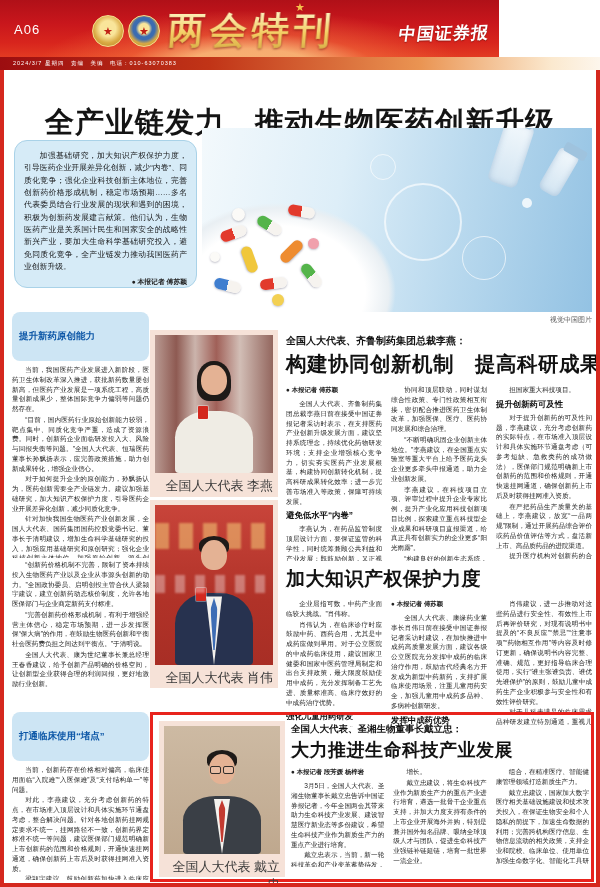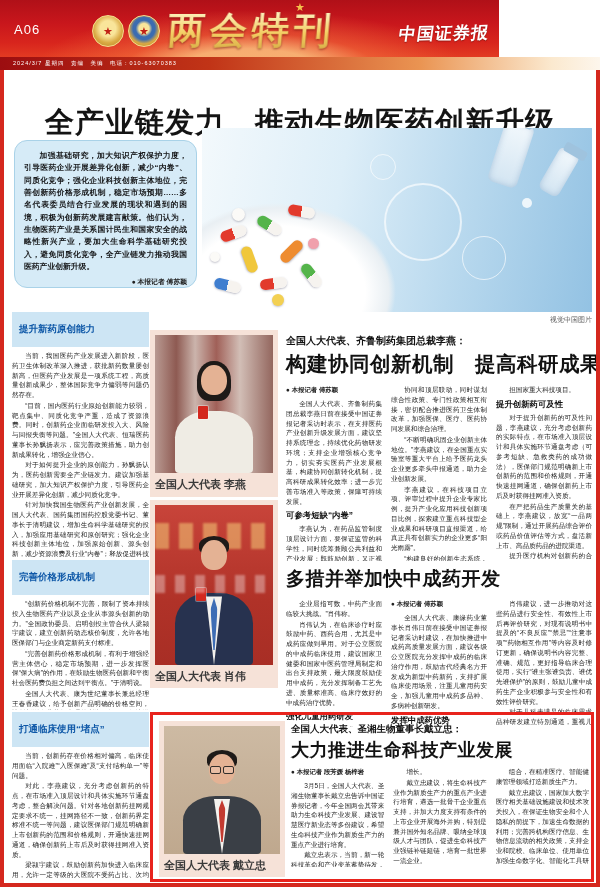--- a/index.html
+++ b/index.html
@@ -28,21 +28,21 @@
     background:linear-gradient(90deg,#9c0d10 0%,#c13417 35%,#ea9452 70%,#fbe9cf 92%,#fdf6ec 100%);
     color:#fff;font-size:5.5px;line-height:13px;padding-left:13px;box-sizing:border-box;letter-spacing:1px;}
   
   .frame{position:absolute;left:0;top:70px;width:600px;height:817px;box-sizing:border-box;
     border-left:4px solid #d5281e;border-right:4px solid #d5281e;border-bottom:4px solid #d5281e;pointer-events:none;z-index:60;}
   
   .main-headline{position:absolute;left:20px;top:84px;width:560px;text-align:center;
     font-size:29px;font-weight:900;color:#141414;letter-spacing:1px;white-space:nowrap;}
   .intro-box{position:absolute;left:14px;top:140px;width:183px;height:148px;background:#d6ebf7;
     border:1px solid #a9d2e8;border-radius:13px;padding:9px 9px 6px;box-sizing:border-box;overflow:hidden;}
-  .intro-text{font-size:7.8px;line-height:1.58;font-weight:700;text-align:justify;color:#17181a;text-indent:2em;margin:0;}
+  .intro-text{font-size:7.8px;line-height:1.58;font-weight:400;text-align:justify;color:#17181a;text-indent:2em;margin:0;}
   .intro-byline{text-align:right;font-size:6.8px;font-weight:700;margin-top:4px;color:#222;}
   .hero{position:absolute;left:202px;top:128px;width:390px;height:184px;overflow:hidden;
     background:linear-gradient(100deg,#f3f9fc 0%,#ddeef8 35%,#b9d9ee 65%,#93c2e3 100%);}
   .plate{position:absolute;left:-45px;bottom:-70px;width:240px;height:180px;border-radius:50%;
     background:radial-gradient(ellipse at center,#ffffff 0 52%,#e9eff3 66%,rgba(255,255,255,0) 70%);}
   .mol{position:absolute;border:2px solid rgba(255,255,255,.65);border-radius:50%;}
   .mol.m1{right:130px;top:55px;width:74px;height:74px;}
   .mol.m2{right:86px;top:108px;width:42px;height:42px;border-width:1.5px;}
   .mol.m3{right:196px;top:26px;width:24px;height:24px;border-width:1.5px;}
   .mol.m4{right:60px;top:70px;width:10px;height:10px;background:rgba(255,255,255,.8);border:none;}
@@ -68,39 +68,39 @@
   .t1{left:30px;top:80px;width:13px;height:13px;background:#fbfaf7;}
   .t2{left:70px;top:166px;width:12px;height:12px;background:#f3d052;}
   .t3{left:106px;top:110px;width:11px;height:11px;background:#f0a0ac;}
   .t4{left:8px;top:124px;width:10px;height:10px;background:#fbfaf7;}
   .photo-credit{position:absolute;left:470px;top:315px;width:122px;text-align:right;font-size:7px;color:#5c5c5c;}
   
   .lsec{position:absolute;left:12px;width:137px;overflow:hidden;}
   .lsec1{top:312px;height:246px;}
   .lsec2{top:560px;height:150px;}
   .lsec3{top:712px;height:168px;}
-  .lsub{background:#cde5f4;color:#0d57a7;font-weight:700;font-size:9.5px;padding:11px 7px;margin:0 0 4px;}
+  .lsub{background:#cde5f4;color:#0d57a7;font-weight:700;font-size:9.5px;padding:18px 7px;margin:0 0 4px;border-radius:8px;}
   .bp{font-size:6.6px;line-height:1.48;text-align:justify;text-indent:2em;margin:0 0 1px;color:#1d1d1d;}
   .byline{font-size:6.4px;font-weight:700;margin:1px 0 4px;color:#222;}
   .colsub{font-size:8.4px;font-weight:700;margin:4px 0 3px;color:#101010;}
   
   .photo{position:absolute;background:#f6e2d8;padding:5px 5px 3px;box-sizing:border-box;}
   .photo1{left:150px;top:330px;width:128px;height:167px;}
   .photo2{left:150px;top:500px;width:128px;height:188px;}
   .photo-img{position:relative;width:100%;overflow:hidden;}
   .photo1 .photo-img{height:138px;background:linear-gradient(90deg,#b99a92 0,#8e5a52 18%,#cbb4ac 34%,#a06058 52%,#d2beb6 72%,#93665e 100%);}
   .photo2 .photo-img{height:160px;background:linear-gradient(180deg,#c8443a 0,#b03228 60%,#a82e25 100%);}
   .photo2 .photo-img:before{content:"";position:absolute;left:0;top:18px;width:100%;height:26px;
     background:repeating-linear-gradient(90deg,rgba(245,205,120,.55) 0 14px,rgba(245,205,120,0) 14px 24px);filter:blur(1px);}
   .photo2 .photo-img:after{content:"";position:absolute;left:0;top:70px;width:100%;height:18px;
     background:repeating-linear-gradient(90deg,rgba(255,255,255,.35) 0 10px,rgba(255,255,255,0) 10px 20px);filter:blur(1px);}
   .photo3{left:6px;top:6px;width:126px;height:156px;}
   .photo3 .photo-img{height:128px;background:linear-gradient(180deg,#cdbaa3 0,#bfa88e 100%);}
   figure{margin:0;}
-  figcaption{text-align:left;font-size:11px;font-weight:700;color:#3a3a3a;padding-top:4px;}
+  figcaption{text-align:right;font-size:13px;font-weight:400;color:#3a3a3a;padding-top:4px;}
   .person{position:absolute;left:50%;bottom:0;transform:translateX(-50%);width:80px;height:78%;}
   .head{position:absolute;left:50%;top:0;transform:translateX(-50%);width:26px;height:30px;border-radius:50% 50% 46% 46%;background:#e4b294;}
   .hair{position:absolute;left:50%;top:-4px;transform:translateX(-50%);width:30px;height:18px;border-radius:50% 50% 30% 30%;background:#1e1a18;}
   .hair.long{height:40px;width:34px;border-radius:48% 48% 35% 35%;}
   .suit{position:absolute;left:50%;bottom:0;transform:translateX(-50%);width:78px;height:58%;border-radius:42% 42% 4px 4px;}
   .shirt{position:absolute;left:50%;bottom:0;transform:translateX(-50%);width:16px;height:55%;background:#f4f2ee;clip-path:polygon(50% 100%,0 0,100% 0);}
   .tie{position:absolute;left:50%;bottom:12%;transform:translateX(-50%);width:7px;height:42%;clip-path:polygon(50% 0,100% 22%,60% 100%,40% 100%,0 22%);}
   .badge{position:absolute;left:30%;top:38%;width:10px;height:13px;background:#d3281e;border-radius:1px;box-shadow:0 0 0 1px rgba(255,255,255,.35);}
   .glasses{position:absolute;left:50%;top:12px;transform:translateX(-50%);width:24px;height:6px;border-bottom:0;display:flex;gap:2px;}
   .glasses i{display:block;width:10px;height:6px;border:1px solid #332f2c;border-radius:2px;background:rgba(255,255,255,.15);}
@@ -170,21 +170,20 @@
 <div class="lsec lsec1">
   <div class="lsub">提升新药原创能力</div>
   <div>
       <p class="bp">当前，我国医药产业发展进入新阶段，医药卫生体制改革深入推进，获批新药数量屡创新高，但医药产业发展是一项系统工程，高质量创新成果少，整体国际竞争力偏弱等问题仍然存在。</p>
       <p class="bp">“目前，国内医药行业原始创新能力较弱，靶点集中、同质化竞争严重，造成了资源浪费。同时，创新药企业面临研发投入大、风险与回报失衡等问题。”全国人大代表、恒瑞医药董事长孙飘扬表示，应完善政策措施，助力创新成果转化，增强企业信心。</p>
       <p class="bp">对于如何提升企业的原创能力，孙飘扬认为，医药创新需要全产业链发力。建议加强基础研究，加大知识产权保护力度，引导医药企业开展差异化创新，减少同质化竞争。</p>
       <p class="bp">针对加快我国生物医药产业创新发展，全国人大代表、国药集团国药控股党委书记、董事长于清明建议，增加生命科学基础研究的投入，加强应用基础研究和原创研究；强化企业科技创新主体地位，加强原始创新、源头创新，减少资源浪费及行业“内卷”；释放促进科技成果转化，激发广大科研人员的创新活力；鼓励创投和发展创业投资和股权投资，为生物医药产业发展注入强大动力；进一步完善药品审评审批制度，压缩审评审批时间。</p>
     </div>
 </div>
 <div class="lsec lsec2">
-  <div class="lsub">完善价格形成机制</div>
   <div>
       <p class="bp">“创新药价格机制不完善，限制了资本持续投入生物医药产业以及企业从事源头创新的动力。”全国政协委员、启明创投主管合伙人梁颕宇建议，建立创新药动态核价制度，允许各地医保部门与企业商定新药支付标准。</p>
       <p class="bp">“完善创新药价格形成机制，有利于增强经营主体信心，稳定市场预期，进一步发挥医保“保大病”的作用，在鼓励生物医药创新和平衡社会医药费负担之间达到平衡点。”于清明说。</p>
       <p class="bp">全国人大代表、康为世纪董事长兼总经理王春香建议，给予创新产品明确的价格空间，让创新型企业获得合理的利润回报，更好地激励行业创新。</p>
     </div>
 </div>
 <div class="lsec lsec3">
   <div class="lsub">打通临床使用“堵点”</div>
   <div>
       <p class="bp">当前，创新药存在价格相对偏高，临床使用面临“入院难”“入医保难”及“支付结构单一”等问题。</p>
@@ -258,41 +257,41 @@
   </div>
 </div>
 
 <div class="art art1">
   <div class="kicker">全国人大代表、齐鲁制药集团总裁李燕：</div>
   <div class="headline">构建协同创新机制　提高科研成果转化效率</div>
   <div class="cols">
     <div class="col">
         <div class="byline">● 本报记者 傅苏颖</div>
         <p class="bp">全国人大代表、齐鲁制药集团总裁李燕日前在接受中国证券报记者采访时表示，在支持医药产业创新升级发展方面，建议坚持系统理念，持续优化药物研发环境；支持企业增强核心竞争力，切实夯实医药产业发展根基，构建协同创新转化机制，提高科研成果转化效率；进一步完善市场准入等政策，保障可持续发展。</p>
-        <div class="colsub">可参考短缺“内卷”</div>
+        <div class="colsub">避免低水平“内卷”</div>
         <p class="bp">李燕认为，在药品监管制度顶层设计方面，要保证监管的科学性，同时统筹兼顾公共利益和产业发展；既鼓励创新，又正视我国制药产业发展实际，避免低水平创新导致的“内卷”，对企业创新中遇到的问题给予指导。</p>
       </div>
     <div class="col">
         <p class="bp">协同和顶层联动，同时谋划综合性政策、专门性政策相互衔接，密切配合推进医药卫生体制改革，加强医保、医疗、医药协同发展和综合治理。</p>
         <p class="bp">“不断明确巩固企业创新主体地位。”李燕建议，在全国重点实验室等重大平台上给予医药龙头企业更多牵头申报通道，助力企业创新发展。</p>
         <p class="bp">李燕建议，在科技项目立项、评审过程中提升企业专家比例，提升产业化应用科技创新项目比例，探索建立重点科技型企业成果和科研项目直报渠道，给真正具有创新实力的企业更多“阳光雨露”。</p>
         <p class="bp">“构建良好的创新生态系统，产、学、研、医等各环节协同创新至关重要。”李燕建议，构建协同创新转化机制，提高科研成果转化效率；发挥新型举国体制优势，开展有组织的科技创新；鼓励龙头企业联合高校、科研院所，集中优势资源，共建国家产业创新中心、联合承</p>
       </div>
     <div class="col">
         <p class="bp">担国家重大科技项目。</p>
         <div class="colsub">提升创新药可及性</div>
         <p class="bp">对于提升创新药的可及性问题，李燕建议，充分考虑创新药的实际特点，在市场准入顶层设计和具体实施环节通盘考虑（可参考短缺、急救类药的成功做法），医保部门规范明确新上市创新药的范围和价格规则，开通快速挂网通道，确保创新药上市后及时获得挂网准入资质。</p>
         <p class="bp">在严把药品生产质量关的基础上，李燕建议，放宽“一品两规”限制，通过开展药品综合评价或药品价值评估等方式，盘活新上市、高品质药品的进院渠道。</p>
         <p class="bp">提升医疗机构对创新药的合理配备使用的重视，要求医疗机构定期、系统性开展新药准入工作，保障创新药的市场准入。</p>
       </div>
   </div>
 </div>
 
 <div class="art art2">
-  <div class="headline">多措并举加快中成药开发</div>
+  <div class="headline">加大知识产权保护力度</div>
   <div class="cols">
     <div class="col">
         <p class="bp">企业屈指可数，中药产业面临较大挑战。”肖伟称。</p>
         <p class="bp">肖伟认为，在临床诊疗时应鼓励中药、西药合用，尤其是中成药应做到早用。对于公立医院的中成药临床使用，建议国家卫健委和国家中医药管理局制定和出台支持政策，最大限度鼓励使用中成药，充分发挥制备工艺先进、质量标准高、临床疗效好的中成药治疗优势。</p>
         <div class="colsub">强化儿童用药研发</div>
         <p class="bp">肖伟介绍，目前我国已上市儿童中成药600种，占已上市中成药总量的5.2%。儿童专用品种主要分布在肺系疾病和脾胃疾病领域，其他如肾系疾病的儿童专用药品种较少。</p>
       </div>
     <div class="col">
         <div class="byline">● 本报记者 傅苏颖</div>
         <p class="bp">全国人大代表、康缘药业董事长肖伟日前在接受中国证券报记者采访时建议，在加快推进中成药高质量发展方面，建议各级公立医院充分发挥中成药的临床治疗作用，鼓励古代经典名方开发成为新型中药新药，支持扩展临床使用场景，注重儿童用药安全，加强儿童用中成药多品种、多病种创新研发。</p>

